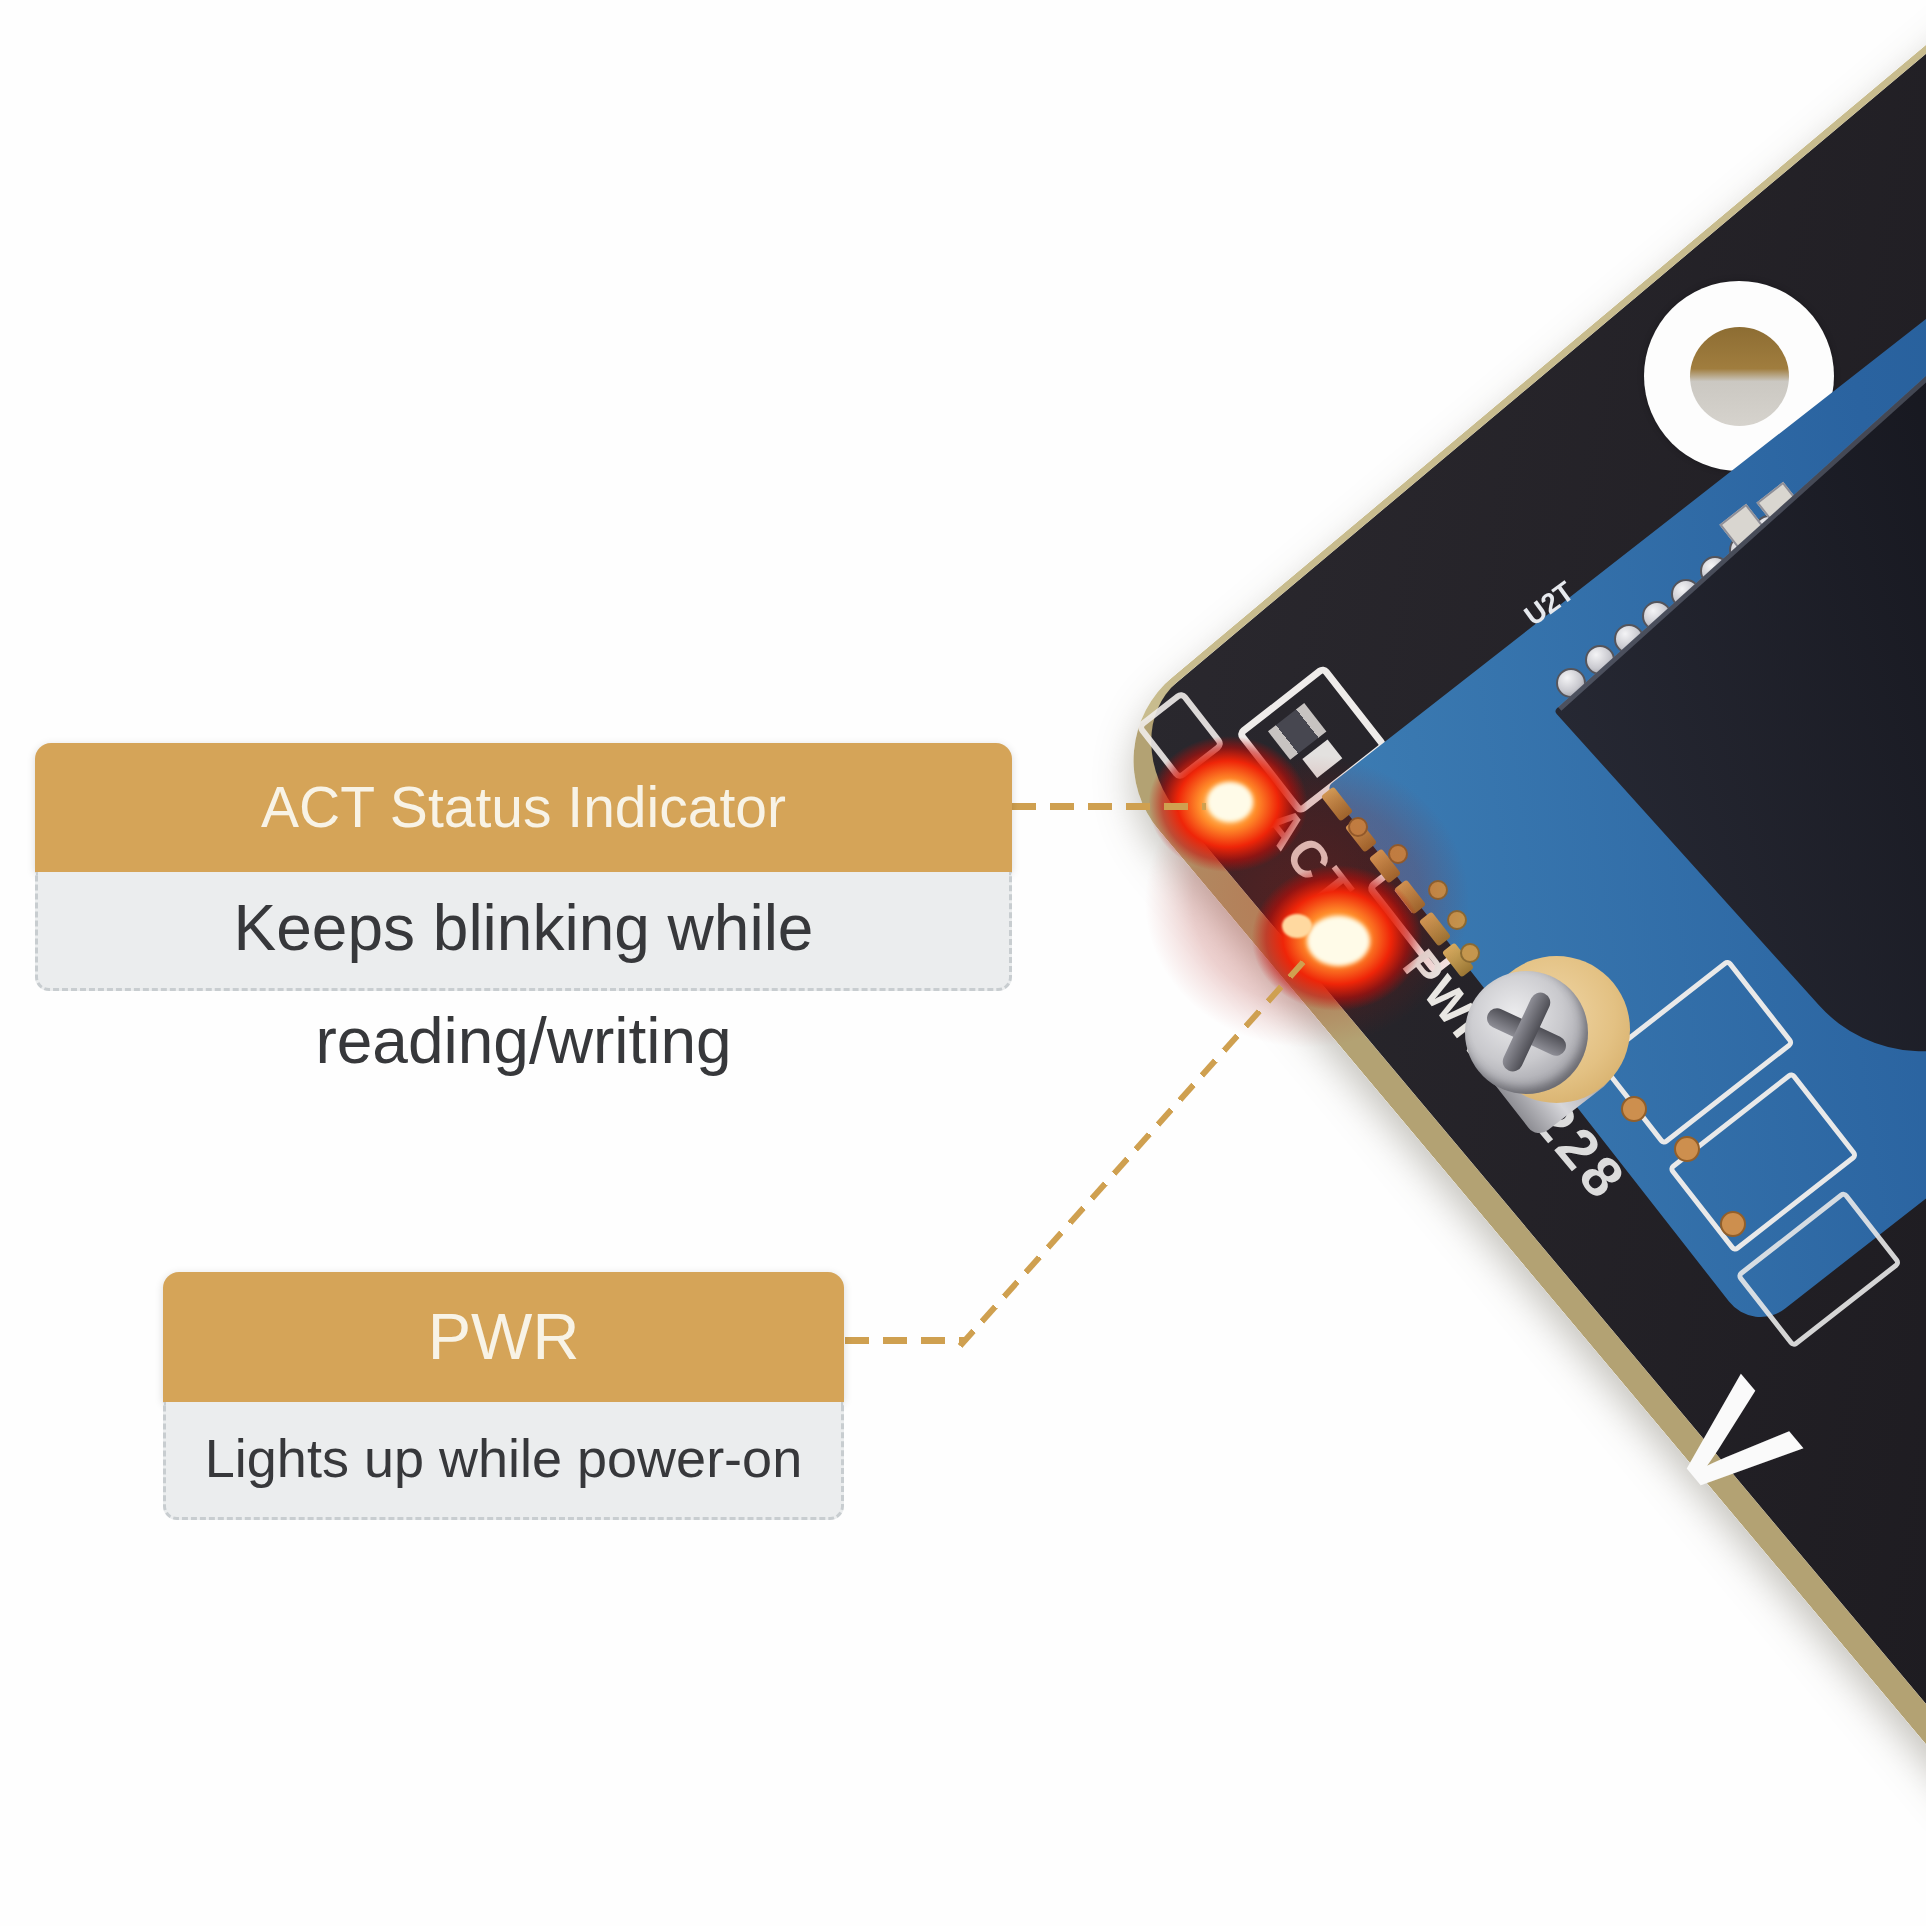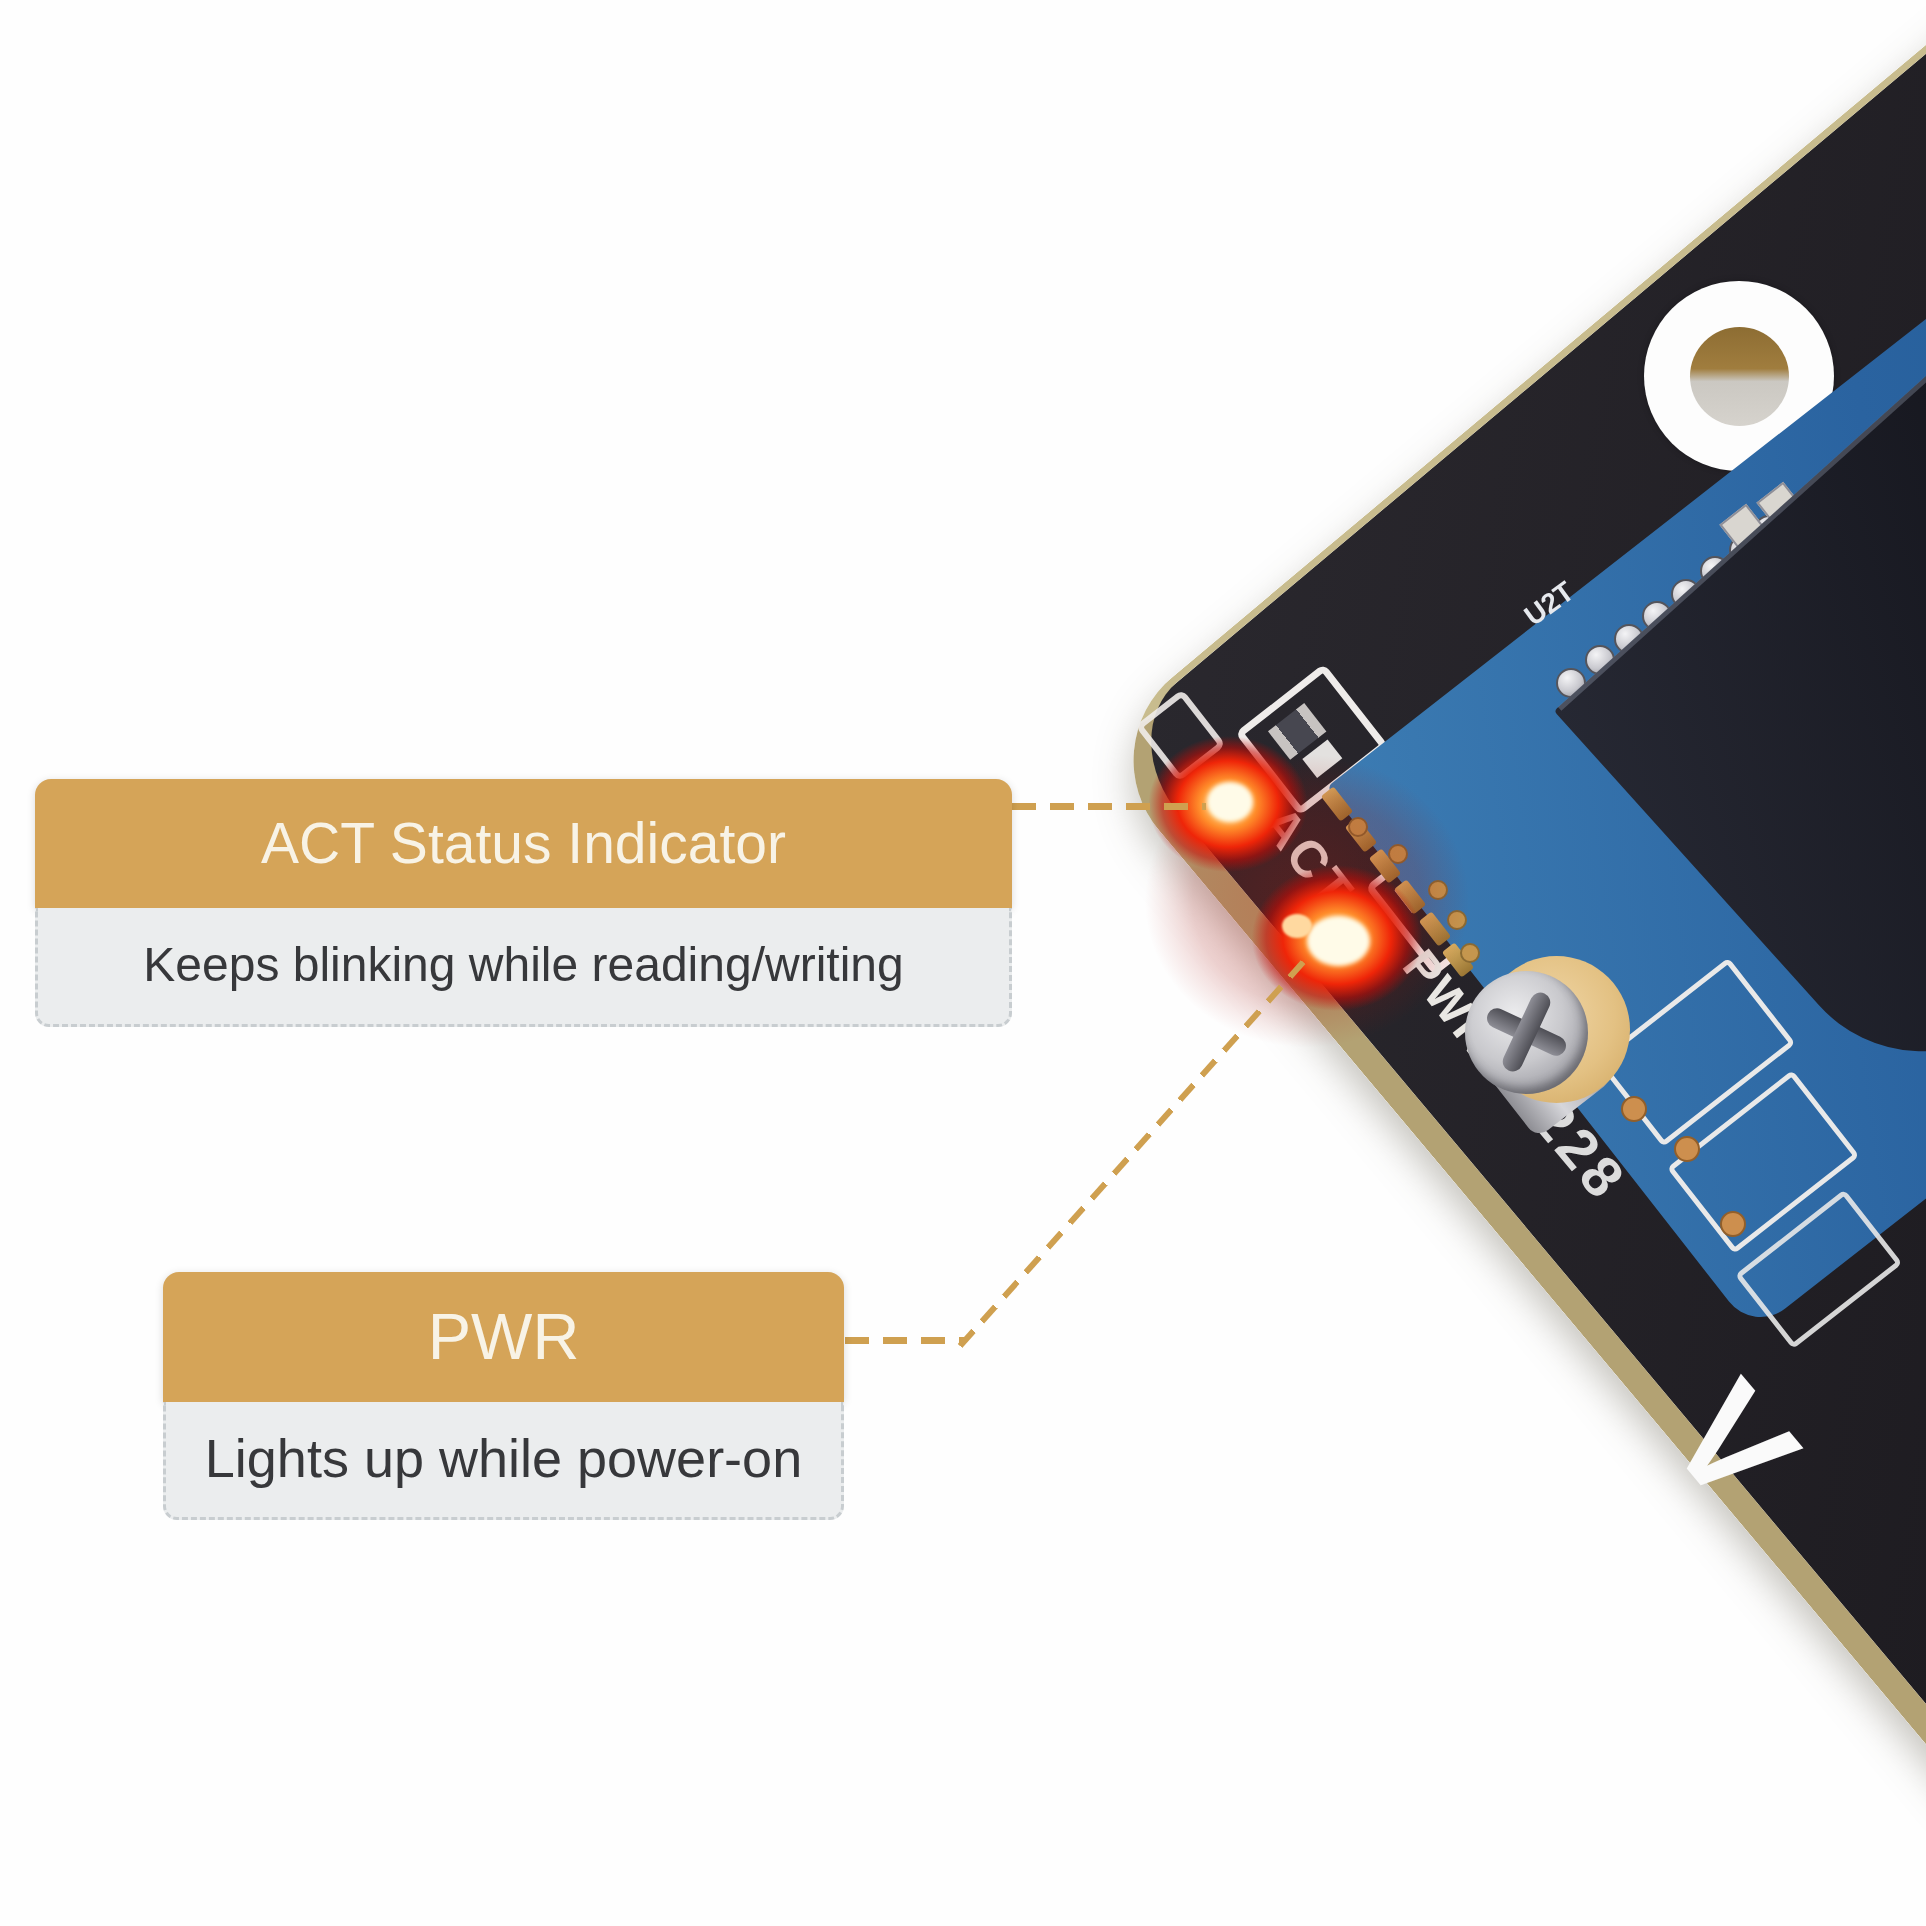--- a/index.html
+++ b/index.html
@@ -101,23 +101,23 @@
   #pwr-line-d{left:960px;top:1343px;width:515px;height:6px;transform:rotate(-48.2deg);
     transform-origin:0 50%;z-index:70;
     background:repeating-linear-gradient(90deg,#cfa050 0 20px,rgba(0,0,0,0) 20px 33px);}
 
   
   .callout{z-index:80;}
   .callout .head{background:#d5a458;color:#f8f3e6;text-align:center;
     border-radius:16px 16px 0 0;box-shadow:0 2px 8px rgba(0,0,0,.15);}
   .callout .body{background:#ebedee;color:#37383b;text-align:center;
     border:3px dashed #c8cdd0;border-top:none;border-radius:0 0 14px 14px;}
-  #callout-act{left:35px;top:779px;width:977px;}
+  #callout-act{left:35px;top:743px;width:977px;}
   #callout-act .head{height:129px;line-height:129px;font-size:57px;}
-  #callout-act .body{height:116px;line-height:113px;font-size:48px;}
+  #callout-act .body{height:116px;line-height:113px;font-size:64px;}
   #callout-pwr{left:163px;top:1272px;width:681px;}
   #callout-pwr .head{height:130px;line-height:130px;font-size:65px;}
   #callout-pwr .body{height:115px;line-height:112px;font-size:54px;}
 </style>
 </head>
 <body>
 
 <div id="stage">
 
   <div class="abs" id="adapter-board"></div>

